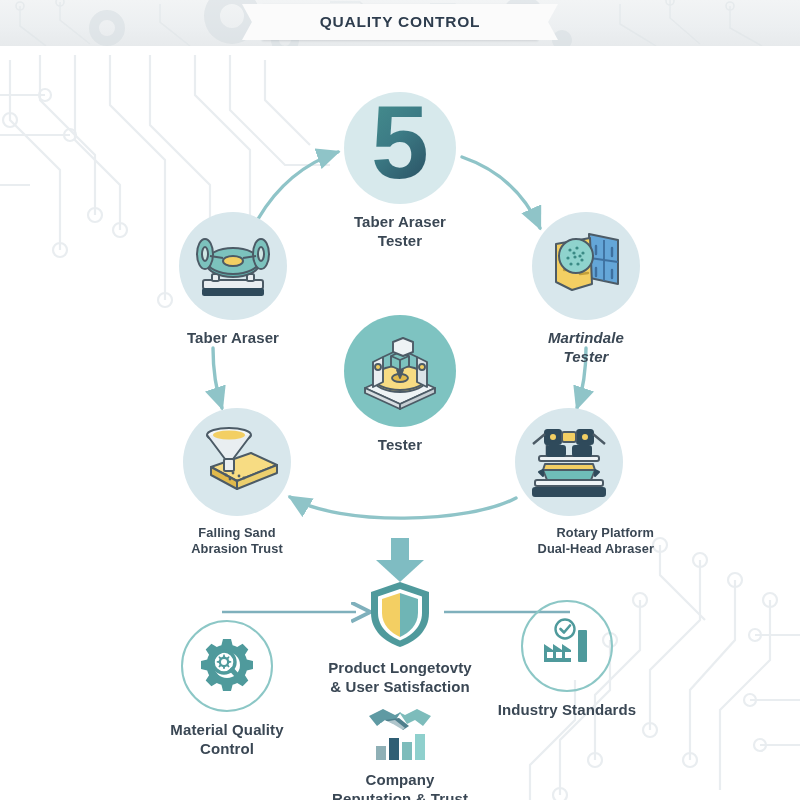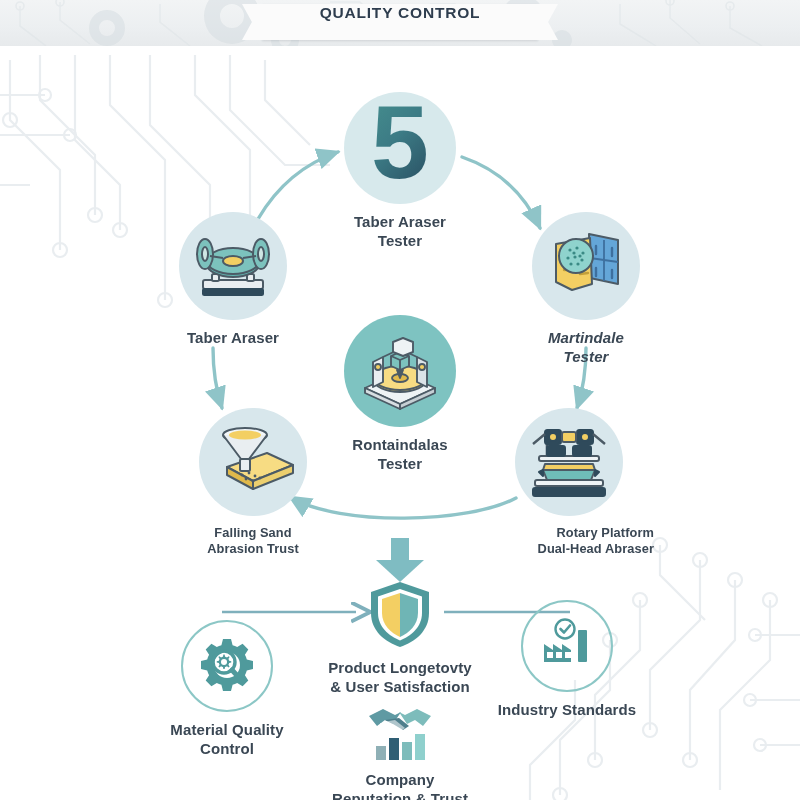--- a/index.html
+++ b/index.html
@@ -35,21 +35,21 @@
   }
   .ribbon {
     position: absolute;
     left: 262px;
     top: 4px;
     width: 276px;
     height: 36px;
     background: #fbfbfb;
     box-shadow: 0 1px 2px rgba(60,70,80,.14);
     display: flex;
-    align-items: flex-start;
+    align-items: center;
     justify-content: center;
   }
   .ribbon::before, .ribbon::after {
     content: "";
     position: absolute;
     top: 0;
     width: 22px;
     height: 36px;
     background: #fbfbfb;
   }
@@ -328,26 +328,25 @@
           <circle cx="67" cy="37" r="3" fill="#f3cf63"></circle>
           <path d="M28 27 L45 19 L62 27" fill="none"></path>
           <path d="M36 26 L45 22 L54 26 L54 36 L45 40 L36 36 Z" fill="#7cc2bd"></path>
           <path d="M36 26 L45 30 L54 26 M45 30 L45 40" fill="none"></path>
           <path d="M42 40 L45 48 L48 40 Z" fill="#4c5b66"></path>
           <path d="M38 12 L48 8 L58 12 L58 22 L48 26 L38 22 Z" fill="#eef3f5"></path>
         </g>
       </svg>
     </div>
     <div class="caption">
-      <div>Rontaindalas</div>
       <div>Tester</div>
     </div>
   </div>
 
-  <div class="node small-cap" style="left:168px; top:408px;">
+  <div class="node small-cap" style="left:152px; top:408px;">
     <div class="disc">
       <svg width="88" height="82" viewBox="0 0 88 82">
         <g stroke="#4c5b66" stroke-width="2" stroke-linejoin="round">
           <path d="M18 46 L58 32 L84 44 L44 60 Z" fill="#f7dc83"></path>
           <path d="M18 46 L18 54 L44 68 L44 60 Z" fill="#e0b94b"></path>
           <path d="M84 44 L84 52 L44 68 L44 60 Z" fill="#eccf6e"></path>
           <ellipse cx="36" cy="14" rx="22" ry="7" fill="#f2f6f8"></ellipse>
           <path d="M14 14 L32 38 L40 38 L58 14" fill="#e9eef1"></path>
           <rect x="31" y="38" width="10" height="12" rx="1.5" fill="#e9eef1"></rect>
           <ellipse cx="36" cy="14" rx="16" ry="4.6" fill="#f3cf63" stroke="none"></ellipse>

